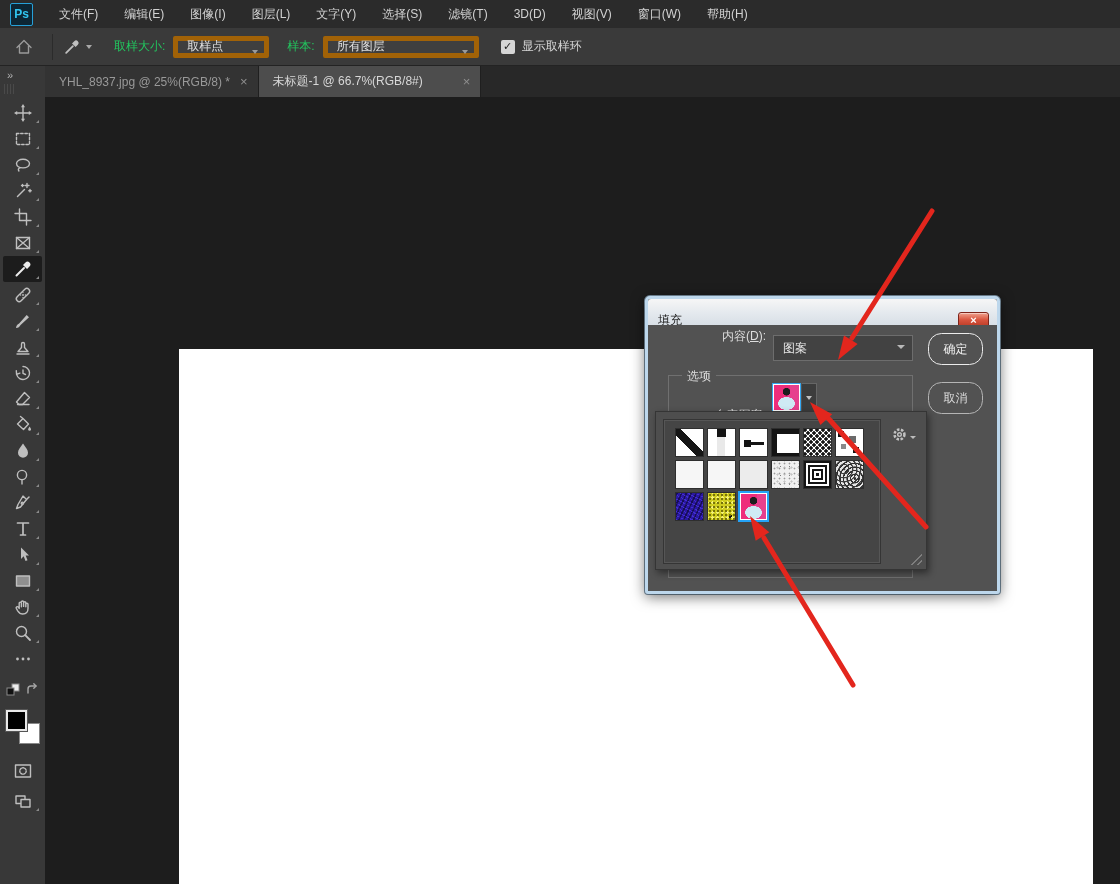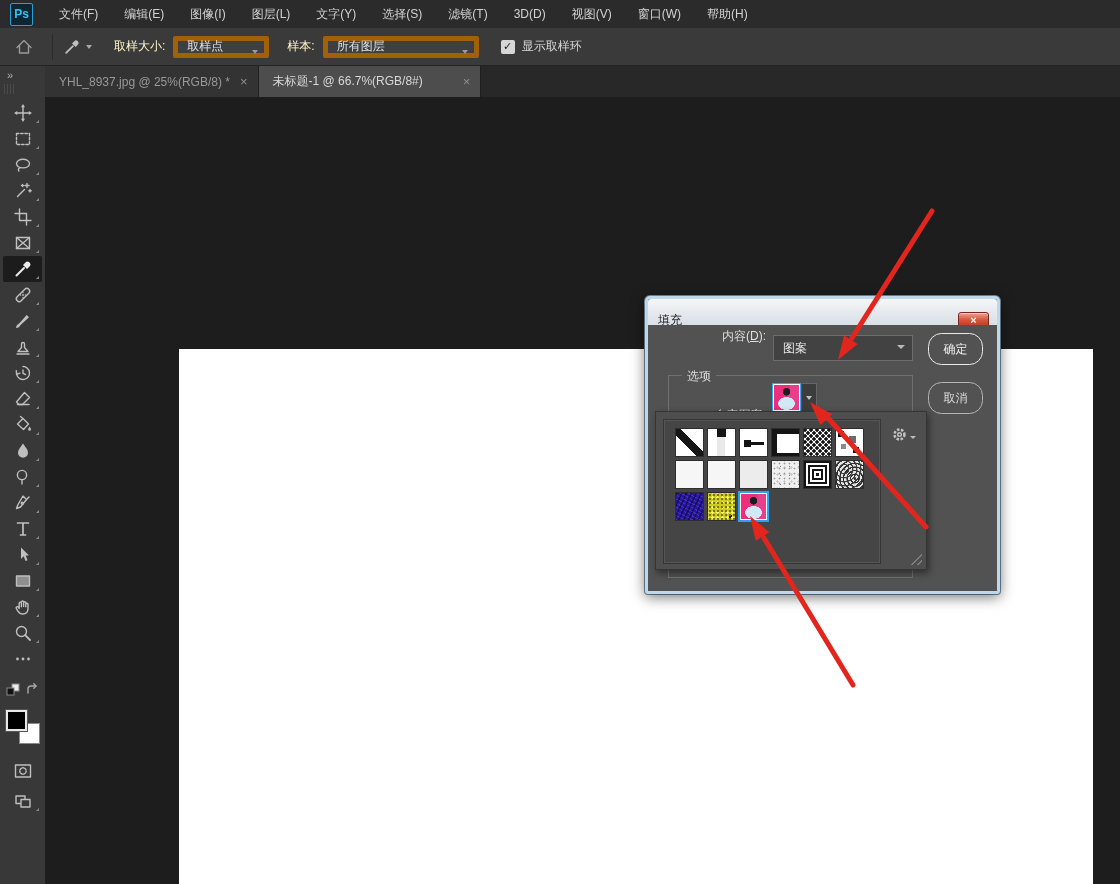--- a/index.html
+++ b/index.html
@@ -10,21 +10,21 @@
   .menubar { position:absolute; left:0; top:0; width:1120px; height:28px; background:#2b2b2b; display:flex; align-items:center; z-index:5; }
   .ps-logo { width:23px; height:23px; margin:0 13px 0 10px; background:#0d2634; border:1px solid #26a0d8; border-radius:2px; color:#31c5f0; font-weight:bold; font-size:12px; display:flex; align-items:center; justify-content:center; }
   .menu-item { color:#d2d2d2; padding:0 13px; height:28px; display:flex; align-items:center; cursor:default; }
 
   
   .optionsbar { position:absolute; left:0; top:28px; width:1120px; height:38px; background:#3a3a3a; border-bottom:1px solid #232323; display:flex; align-items:center; z-index:5; }
   .ob-home { margin:0 12px 0 14px; }
   .ob-sep { width:1px; height:26px; background:#2b2b2b; margin:0 6px; }
   .ob-tool { display:flex; align-items:center; padding:0 4px; }
   .ob-chev { width:0; height:0; border-left:3.5px solid transparent; border-right:3.5px solid transparent; border-top:4px solid #a8a8a8; margin-left:5px; }
-  .ob-label { color:#fef9c3; margin:0 8px 0 18px; }
+  .ob-label { color:#22c55e; margin:0 8px 0 18px; }
   .ps-select { position:relative; height:22px; background:#3f3f3f; border:5px solid #a16207; border-radius:2px; color:#e0e0e0; display:flex; align-items:center; padding:0 20px 0 9px; cursor:default; }
   .ps-select .sel-arrow { position:absolute; right:6px; top:9px; width:0; height:0; border-left:3.5px solid transparent; border-right:3.5px solid transparent; border-top:4px solid #9a9a9a; }
   .ps-select.w1 { width:96px; }
   .ps-select.w2 { width:156px;text-align:center; }
   .ob-check { width:14px; height:14px; background:#d6d6d6; border-radius:2px; margin:0 7px 0 22px; color:#1d1d1d; font-size:11px; font-weight:bold; display:flex; align-items:center; justify-content:center; cursor:default; }
   .ob-checklabel { color:#d6d6d6; }
 
   
   .tabbar { position:absolute; left:45px; top:66px; width:1075px; height:31px; background:#282828; display:flex; z-index:4; }
   .doc-tab { height:31px; display:flex; align-items:center; padding:0 10px 0 14px; border-right:1px solid #1f1f1f; cursor:default; }

